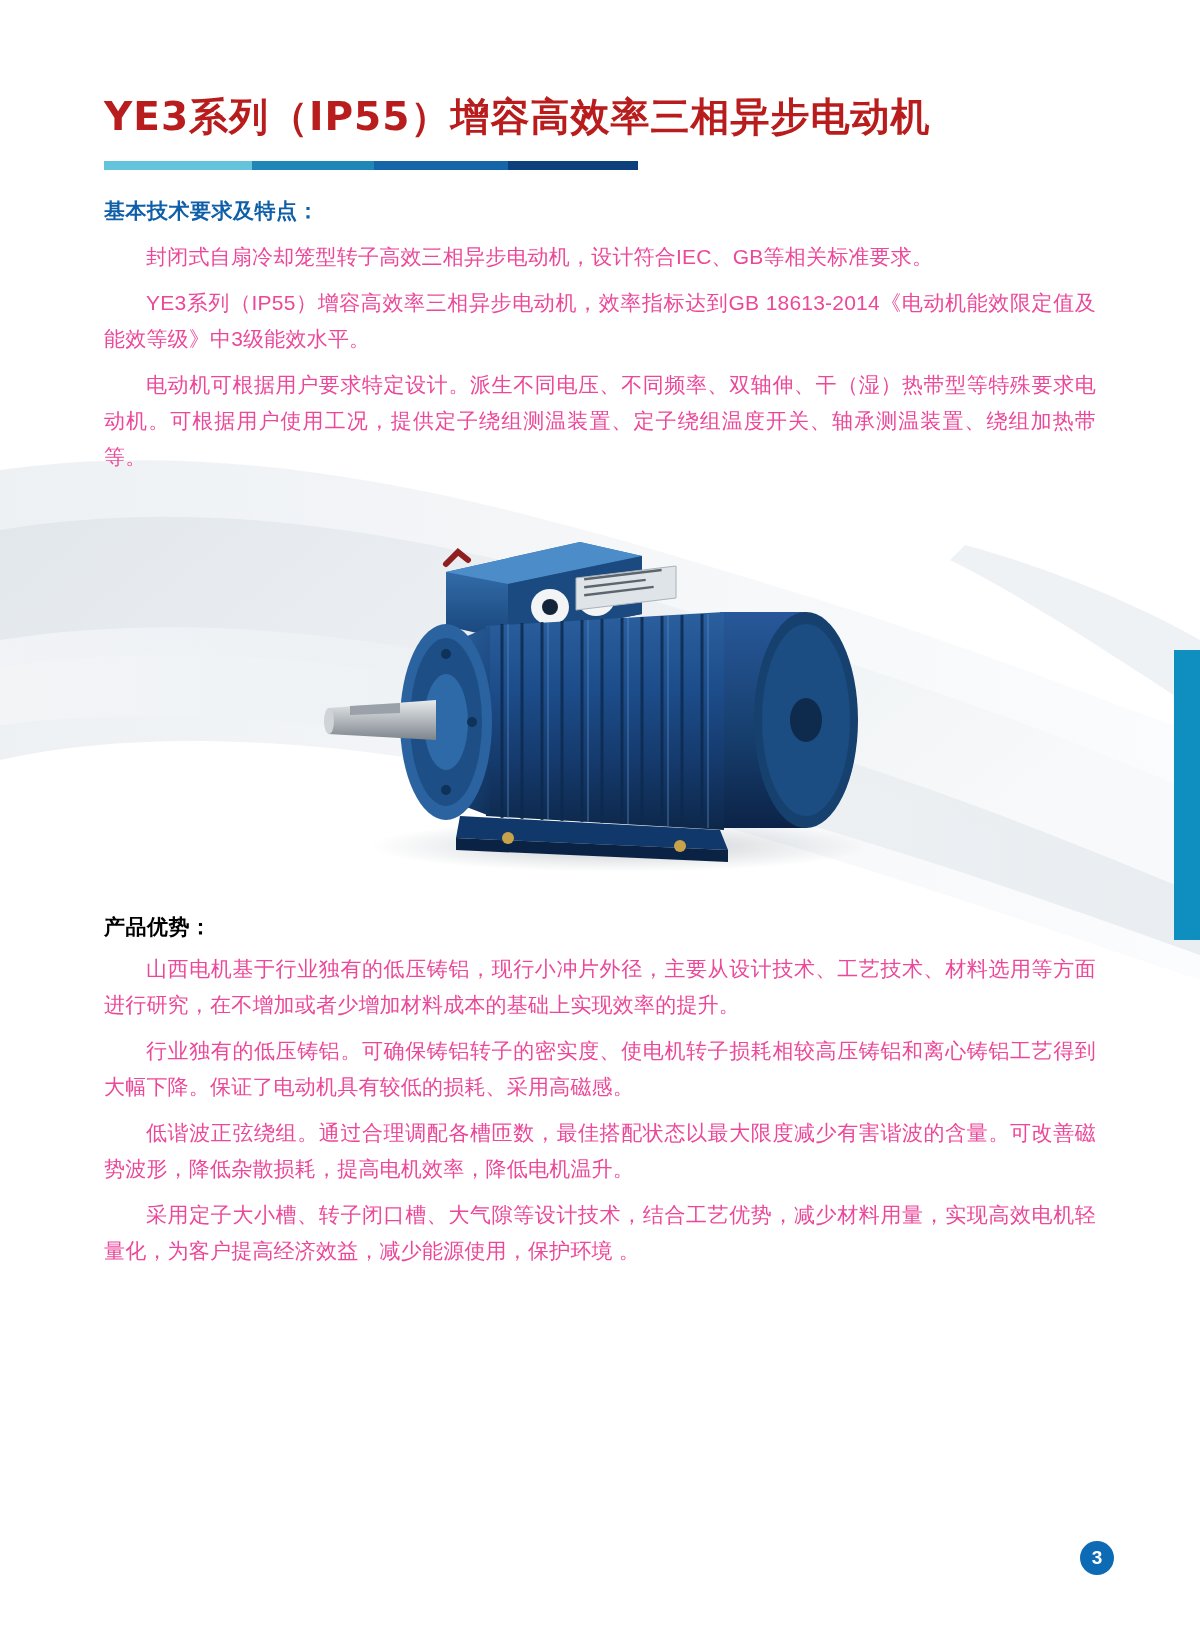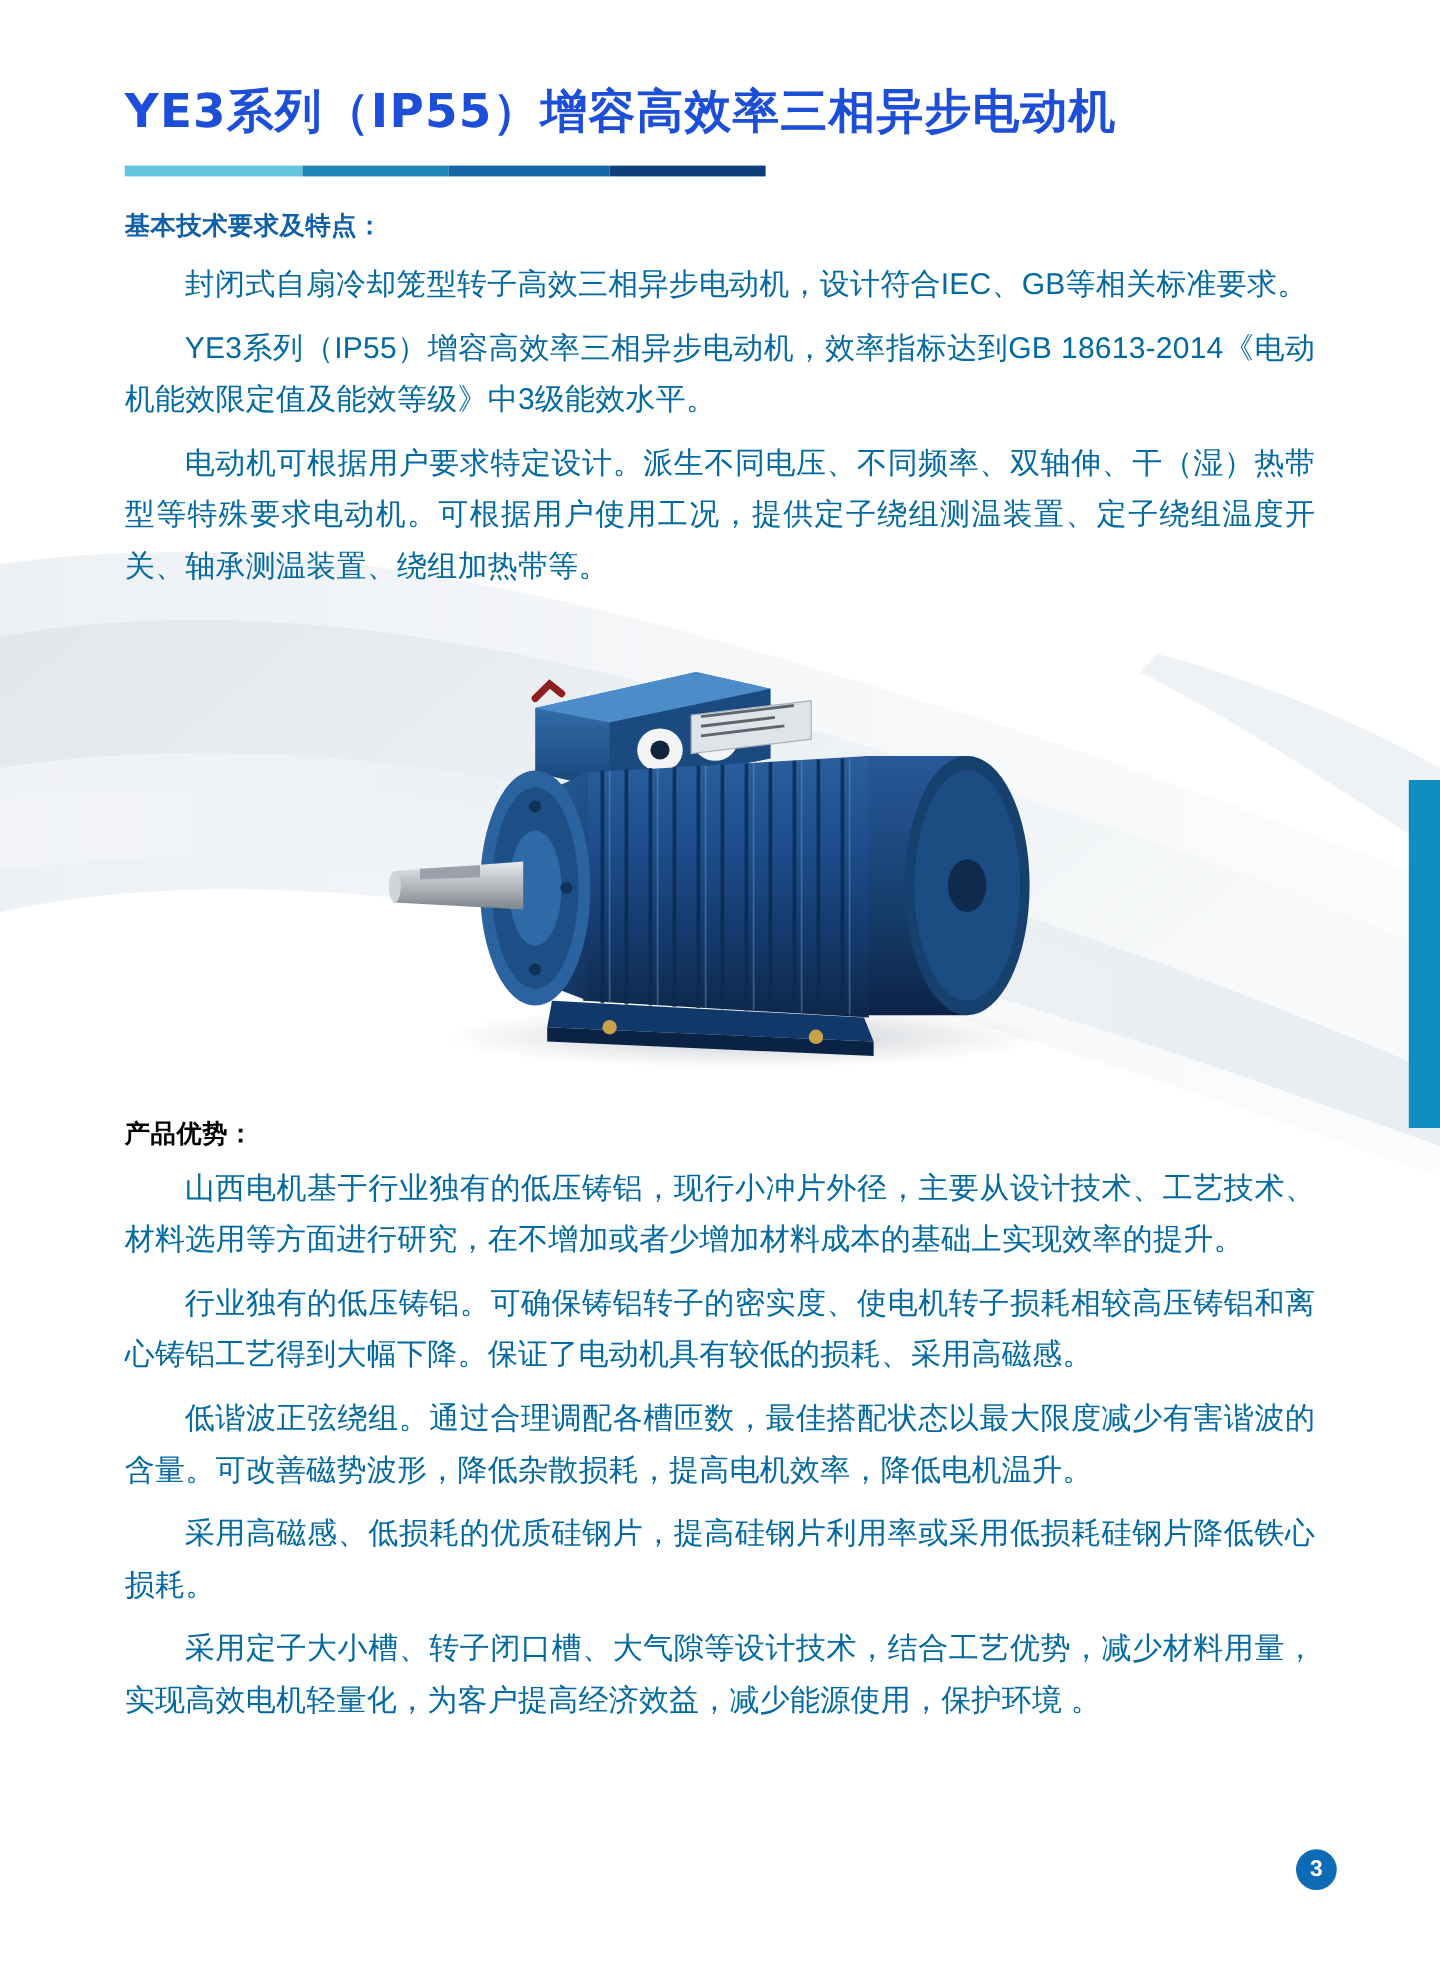--- a/index.html
+++ b/index.html
@@ -42,25 +42,25 @@
   
   .page {
     position: relative;
     z-index: 3;
     padding: 0 104px;
     box-sizing: border-box;
   }
 
   .title {
     margin: 0;
-    padding-top: 73px;
+    padding-top: 96px;
     font-size: 39px;
     line-height: 1.1;
     font-weight: bold;
-    color: #1d4ed8;
+    color: #b91c1c;
     letter-spacing: 1px;
     font-family: "DejaVu Sans", "Liberation Sans", sans-serif;
   }
 
   .rule {
     margin-top: 22px;
     height: 9px;
     width: 534px;
     display: flex;
   }
@@ -77,25 +77,25 @@
     color: #0f5fa8;
     letter-spacing: 0.5px;
   }
 
   .section-head.dark {
     color: #000000;
   }
 
   p.para {
     margin: 10px 0 0 0;
-    font-size: 25px;
+    font-size: 21px;
     line-height: 1.72;
     text-indent: 2em;
     text-align: justify;
-    color: #0369a1;
+    color: #ec4899;
     letter-spacing: 0.2px;
   }
 
   .first-block p.para:first-of-type { margin-top: 14px; }
 
   
   .motor-area {
     position: relative;
     height: 392px;
     margin-top: 18px;
@@ -288,19 +288,18 @@
 
       <path d="M196,70 L208,58 L218,66" stroke="#8f1f1f" stroke-width="6" fill="none" stroke-linecap="round"></path>
     </svg>
   </div>
 
   <div class="advantages">
     <div class="section-head dark">产品优势：</div>
     <p class="para">山西电机基于行业独有的低压铸铝，现行小冲片外径，主要从设计技术、工艺技术、材料选用等方面进行研究，在不增加或者少增加材料成本的基础上实现效率的提升。</p>
     <p class="para">行业独有的低压铸铝。可确保铸铝转子的密实度、使电机转子损耗相较高压铸铝和离心铸铝工艺得到大幅下降。保证了电动机具有较低的损耗、采用高磁感。</p>
     <p class="para">低谐波正弦绕组。通过合理调配各槽匝数，最佳搭配状态以最大限度减少有害谐波的含量。可改善磁势波形，降低杂散损耗，提高电机效率，降低电机温升。</p>
-    <p class="para">采用高磁感、低损耗的优质硅钢片，提高硅钢片利用率或采用低损耗硅钢片降低铁心损耗。</p>
     <p class="para">采用定子大小槽、转子闭口槽、大气隙等设计技术，结合工艺优势，减少材料用量，实现高效电机轻量化，为客户提高经济效益，减少能源使用，保护环境 。</p>
   </div>
 
 </div>
 
 <div class="page-num">3</div>
 
 </body></html>

